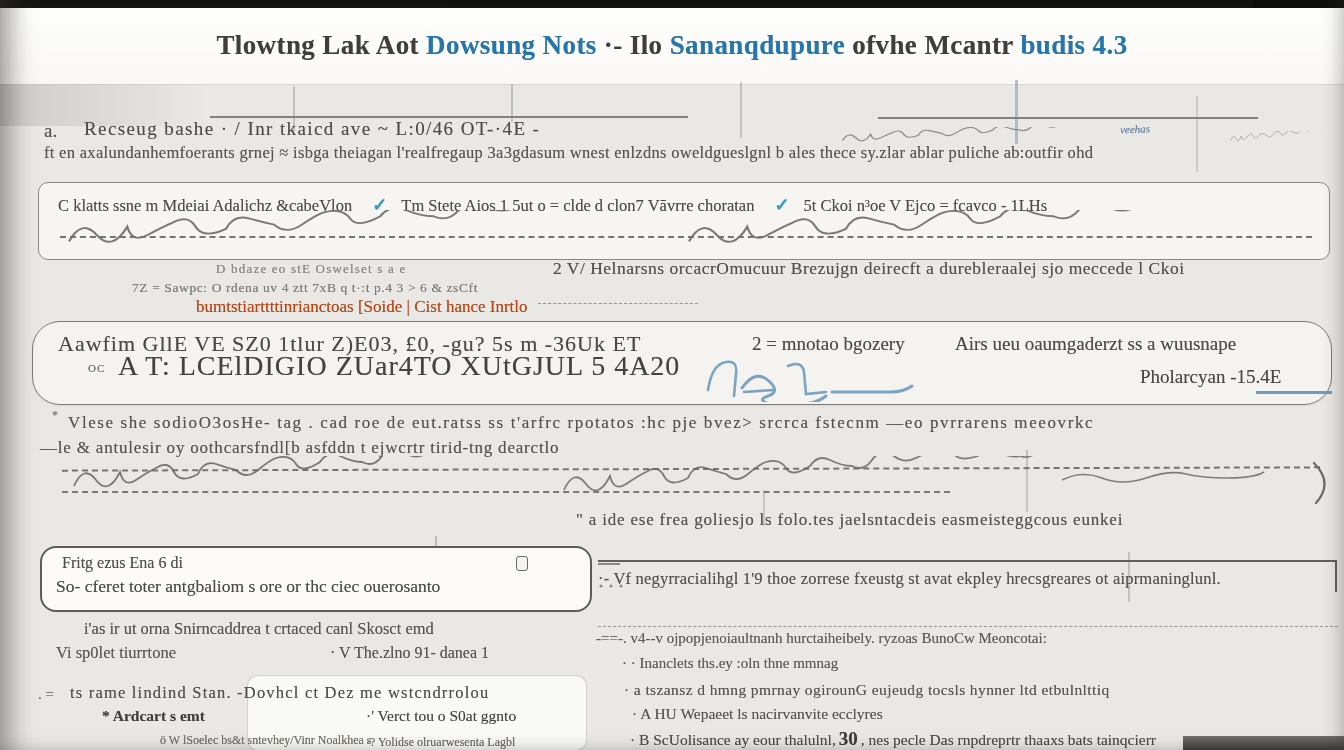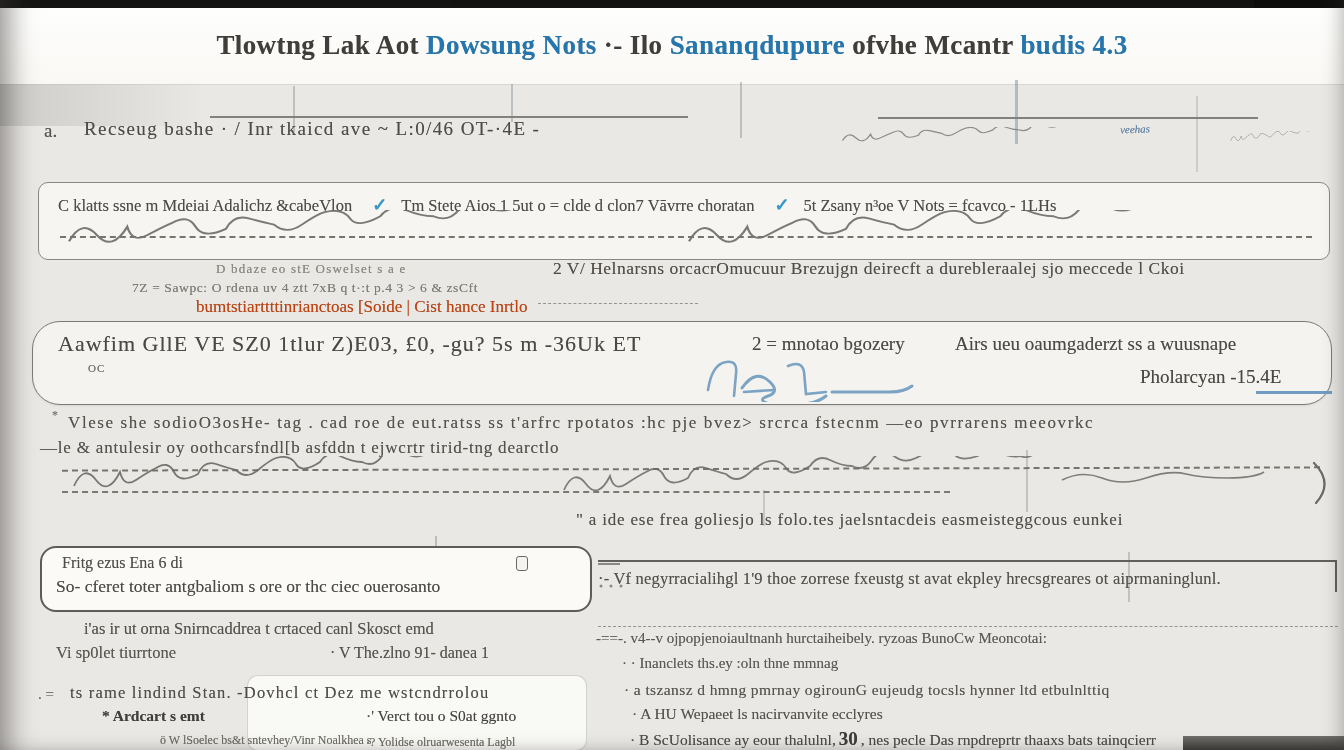--- a/index.html
+++ b/index.html
@@ -159,40 +159,42 @@
   <div class="abs rule" id="r2"></div>
   <div class="p" id="lna-label">a.</div>
   <div class="p" id="lna">Recseug  bashe   · / Inr tkaicd ave ~ L:0/46 OT-·4E   -</div>
   <svg class="abs" id="sq-linea" viewBox="0 0 490 44" preserveAspectRatio="none">
     <use href="#squig" stroke="#76746f" stroke-width="2.4" opacity=".8"></use>
   </svg>
   <div class="p" id="lna-ann">veehas</div>
   <svg class="abs" id="sq-linea2" viewBox="0 0 490 44" preserveAspectRatio="none">
     <use href="#squig" stroke="#8a8883" stroke-width="3" opacity=".7"></use>
   </svg>
+  <div class="p" id="lnb">ft en axalundanhemfoerants grnej ≈ isbga theiagan l'realfregaup 3a3gdasum wnest enlzdns oweldgueslgnl  b ales thece sy.zlar ablar puliche ab:outfir ohd</div>
 
   <div class="abs" id="box1"></div>
   <div class="p" id="box1-line">
-    <span class="seg">C klatts ssne  m Mdeiai   Adalichz  &amp;cabeVlon</span><span class="chk">✓</span><span class="seg">Tm  Stete Aios   1 5ut o =   clde d  clon7 Vāvrre choratan</span><span class="chk">✓</span><span class="seg">5t Zsany  n³oe V Nots = fcavco - 1LHs</span>
+    <span class="seg">C klatts ssne  m Mdeiai   Adalichz  &amp;cabeVlon</span><span class="chk">✓</span><span class="seg">Tm  Stete Aios   1 5ut o =   clde d  clon7 Vāvrre choratan</span><span class="chk">✓</span><span class="seg">5t Ckoi  n³oe V Ejco = fcavco - 1LHs</span>
   </div>
   <svg class="abs" id="sq-box1" viewBox="0 0 980 44" preserveAspectRatio="none">
     <use href="#squig" stroke="#6e6c68" stroke-width="1.8" opacity=".9"></use>
     <use href="#squig" x="490" stroke="#6e6c68" stroke-width="1.8" opacity=".9"></use>
   </svg>
   <div class="abs dashed" id="d1"></div>
 
   <div class="p" id="p2s1">D bdaze eo stE Oswelset s a e</div>
   <div class="p" id="p2s2">7Z = Sawpc: O rdena uv 4 ztt 7xB q  t·:t p.4 3  &gt; 6 &amp; zsCft</div>
   <div class="p" id="p2l3">bumtstiarttttinrianctoas  [Soide | Cist hance Inrtlo</div>
   <div class="p" id="p2r">2 V/ Helnarsns orcacrOmucuur Brezujgn deirecft a durebleraalej sjo meccede l Ckoi</div>
   <div class="abs dashed" id="d5"></div>
 
   <div class="abs" id="bigbox"></div>
   <div class="p" id="bb1">Aawfim  GllE VE SZ0 1tlur Z)E03, £0, -gu? 5s m -36Uk ET</div>
   <div class="p" id="bbsup">OC</div>
+  <div class="p" id="bb2">A T: LCElDIGIO ZUar4TO XUtGJUL 5  4A20</div>
   <svg class="abs" id="sq-blue1" viewBox="0 0 130 44">
     <path d="M8 34 q4 -26 18 -28 q12 -2 10 12 l-2 22 M44 36 l30 -2 M88 10 q14 -6 16 6 l2 22 l20 -2" fill="none" stroke="#7ba3c4" stroke-width="2.6" stroke-linecap="round"></path>
   </svg>
   <div class="p" id="bbr1a">2 = mnotao bgozery</div>
   <div class="p" id="bbr1b">Airs ueu oaumgaderzt ss a wuusnape</div>
   <svg class="abs" id="sq-blue2" viewBox="0 0 210 40">
     <path d="M6 26 q14 -20 28 -6 q10 10 -2 14 q-12 4 2 8 l30 0 q16 0 26 -8 M96 30 l58 0 q14 0 22 -6" fill="none" stroke="#7ba3c4" stroke-width="3" stroke-linecap="round"></path>
   </svg>
   <div class="p" id="bbr2">Pholarcyan -15.4E</div>
   <div class="abs" id="bbr2u"></div>

